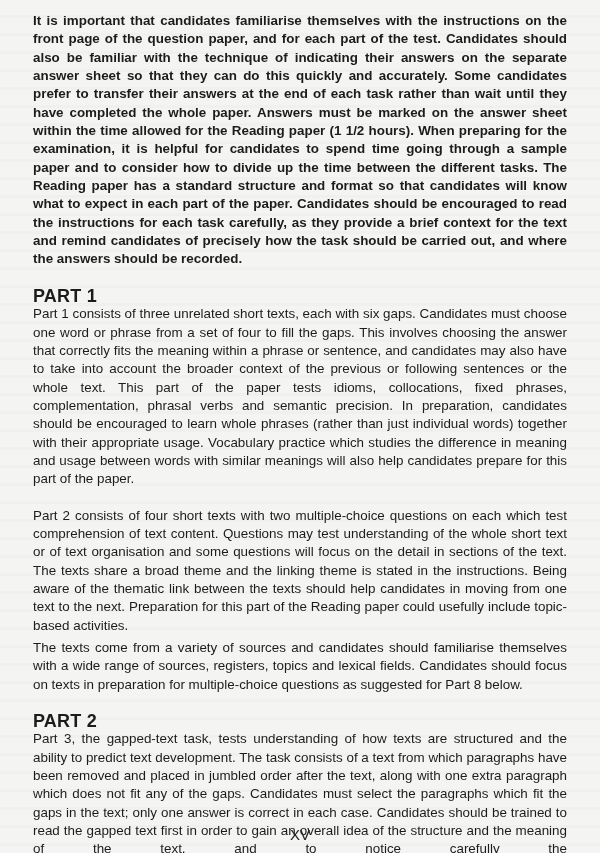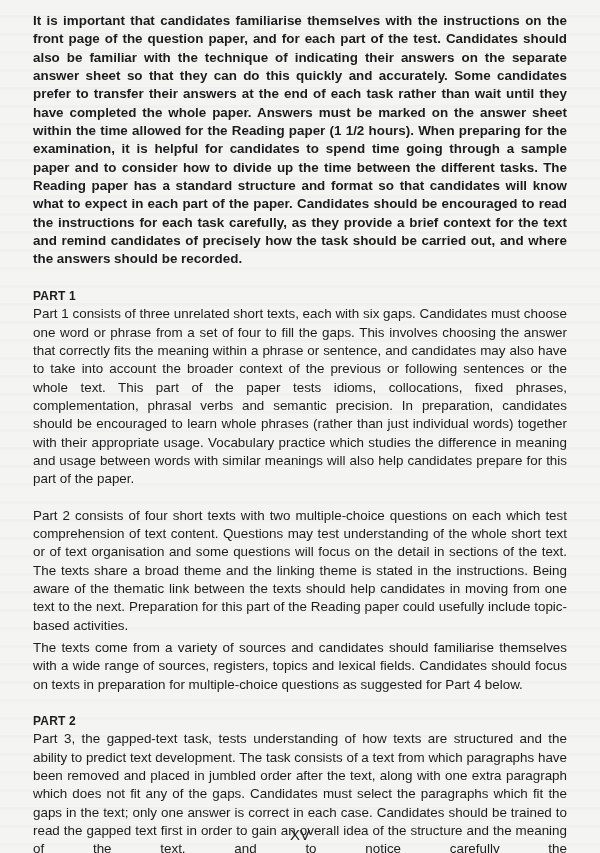--- a/index.html
+++ b/index.html
@@ -9,21 +9,21 @@
     font-family: "Liberation Sans", sans-serif;
     color: #1c1c1c;
     position: relative;
   }
   .page {
     position: absolute; left: 33px; top: 12px; width: 534px;
     font-size: 13.4px; line-height: 18.35px;
   }
   p { margin: 0; text-align: justify; text-align-last: left; }
   .intro { margin-bottom: 18px; font-weight: bold; }
-  h2 { margin: 0; font-size: 12px; font-weight: bold; line-height: 18.35px; letter-spacing: 0.2px; }
+  h2 { margin: 0; font-size: 18px; font-weight: bold; line-height: 18.35px; letter-spacing: 0.2px; }
   .sec { margin-bottom: 18px; }
   .sec p + p { margin-top: 4px; }
   .pagenum {
     position: absolute; left: 0; width: 600px; top: 826px;
     text-align: center; font-size: 15px; color: #222;
   }
   .wm {
     position: absolute; left: 220px; top: 742px; width: 200px; height: 60px;
     pointer-events: none; opacity: 0.18;
     border-top: 0; 
@@ -42,21 +42,21 @@
 <div class="page">
   <p class="intro">It is important that candidates familiarise themselves with the instructions on the front page of the question paper, and for each part of the test. Candidates should also be familiar with the technique of indicating their answers on the separate answer sheet so that they can do this quickly and accurately. Some candidates prefer to transfer their answers at the end of each task rather than wait until they have completed the whole paper. Answers must be marked on the answer sheet within the time allowed for the Reading paper (1 1/2 hours). When preparing for the examination, it is helpful for candidates to spend time going through a sample paper and to consider how to divide up the time between the different tasks. The Reading paper has a standard structure and format so that candidates will know what to expect in each part of the paper. Candidates should be encouraged to read the instructions for each task carefully, as they provide a brief context for the text and remind candidates of precisely how the task should be carried out, and where the answers should be recorded.</p>
 
   <div class="sec">
     <h2>PART 1</h2>
     <p>Part 1 consists of three unrelated short texts, each with six gaps. Candidates must choose one word or phrase from a set of four to fill the gaps. This involves choosing the answer that correctly fits the meaning within a phrase or sentence, and candidates may also have to take into account the broader context of the previous or following sentences or the whole text. This part of the paper tests idioms, collocations, fixed phrases, complementation, phrasal verbs and semantic precision. In preparation, candidates should be encouraged to learn whole phrases (rather than just individual words) together with their appropriate usage. Vocabulary practice which studies the difference in meaning and usage between words with similar meanings will also help candidates prepare for this part of the paper.</p>
   </div>
 
   <div class="sec">
     <p>Part 2 consists of four short texts with two multiple-choice questions on each which test comprehension of text content. Questions may test understanding of the whole short text or of text organisation and some questions will focus on the detail in sections of the text. The texts share a broad theme and the linking theme is stated in the instructions. Being aware of the thematic link between the texts should help candidates in moving from one text to the next. Preparation for this part of the Reading paper could usefully include topic-based activities.</p>
-    <p>The texts come from a variety of sources and candidates should familiarise themselves with a wide range of sources, registers, topics and lexical fields. Candidates should focus on texts in preparation for multiple-choice questions as suggested for Part 4 below.</p>
+    <p>The texts come from a variety of sources and candidates should familiarise themselves with a wide range of sources, registers, topics and lexical fields. Candidates should focus on texts in preparation for multiple-choice questions as suggested for Part 8 below.</p>
   </div>
 
   <div class="sec">
     <h2>PART 2</h2>
     <p style="text-align-last: justify;">Part 3, the gapped-text task, tests understanding of how texts are structured and the ability to predict text development. The task consists of a text from which paragraphs have been removed and placed in jumbled order after the text, along with one extra paragraph which does not fit any of the gaps. Candidates must select the paragraphs which fit the gaps in the text; only one answer is correct in each case. Candidates should be trained to read the gapped text first in order to gain an overall idea of the structure and the meaning of the text, and to notice carefully the</p>
   </div>
 </div>
 
 <div class="wm"></div>
 

